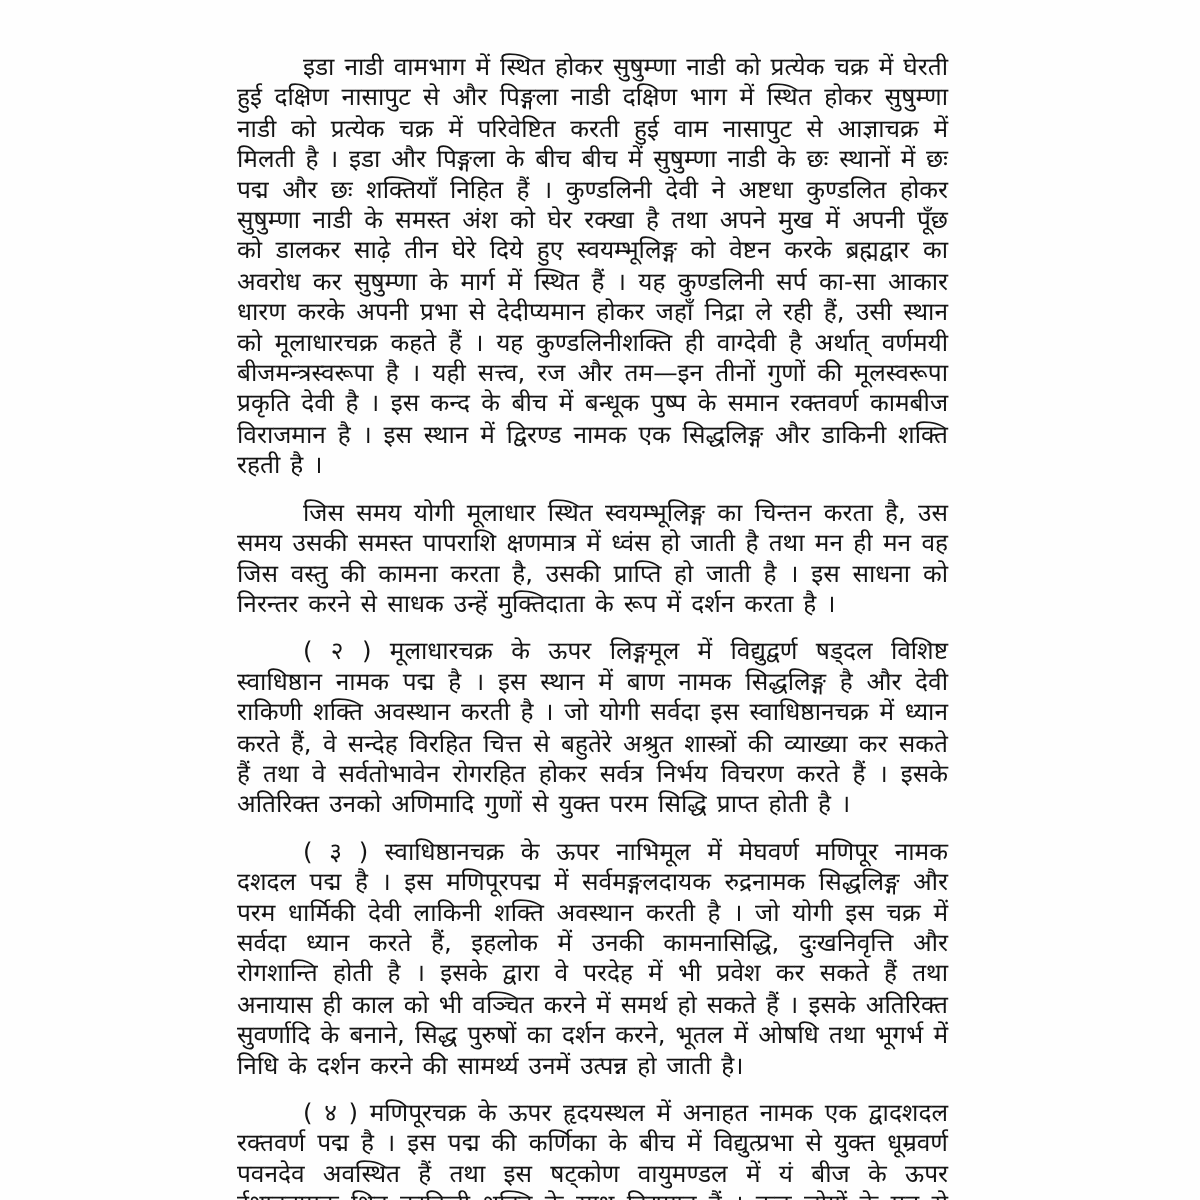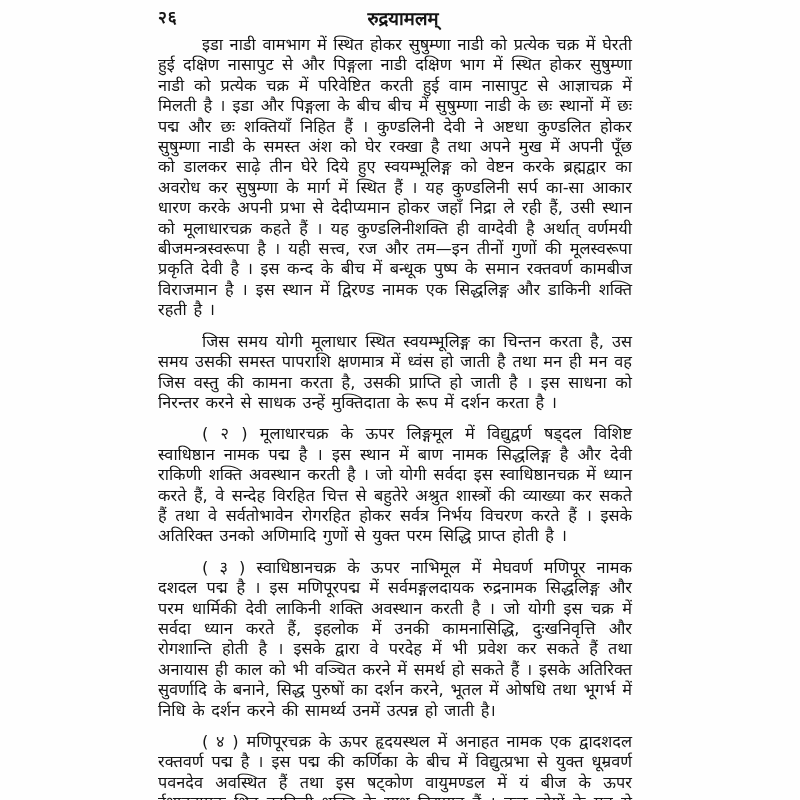--- a/index.html
+++ b/index.html
@@ -55,24 +55,20 @@
     margin-bottom: 0;
   }
   p.para .bold {
     font-weight: 400;
   }
 </style>
 </head>
 <body>
 
 <div class="page">
-  <div class="page-header">
-    <span class="page-number">२६</span>
-    <span class="page-title">रुद्रयामलम्</span>
-  </div>
   <div class="page-body">
       <p class="para"><span>इडा नाडी वामभाग में स्थित होकर सुषुम्णा नाडी को प्रत्येक चक्र में घेरती हुई दक्षिण नासापुट से और पिङ्गला नाडी दक्षिण भाग में स्थित होकर सुषुम्णा नाडी को प्रत्येक चक्र में परिवेष्टित करती हुई वाम नासापुट से आज्ञाचक्र में मिलती है । इडा और पिङ्गला के बीच बीच में सुषुम्णा नाडी के छः स्थानों में छः पद्म और छः शक्तियाँ निहित हैं । कुण्डलिनी देवी ने अष्टधा कुण्डलित होकर सुषुम्णा नाडी के समस्त अंश को घेर रक्खा है तथा अपने मुख में अपनी पूँछ को डालकर साढ़े तीन घेरे दिये हुए स्वयम्भूलिङ्ग को वेष्टन करके ब्रह्मद्वार का अवरोध कर सुषुम्णा के मार्ग में स्थित हैं । यह कुण्डलिनी सर्प का-सा आकार धारण करके अपनी प्रभा से देदीप्यमान होकर जहाँ निद्रा ले रही हैं, उसी स्थान को मूलाधारचक्र कहते हैं । यह कुण्डलिनीशक्ति ही वाग्देवी है अर्थात् वर्णमयी बीजमन्त्रस्वरूपा है । यही सत्त्व, रज और तम—इन तीनों गुणों की मूलस्वरूपा प्रकृति देवी है । इस कन्द के बीच में बन्धूक पुष्प के समान रक्तवर्ण कामबीज विराजमान है । इस स्थान में द्विरण्ड नामक एक सिद्धलिङ्ग और डाकिनी शक्ति रहती है ।</span></p>
       <p class="para"><span>जिस समय योगी </span><span class="bold">मूलाधार</span><span> स्थित स्वयम्भूलिङ्ग का चिन्तन करता है, उस समय उसकी समस्त पापराशि क्षणमात्र में ध्वंस हो जाती है तथा मन ही मन वह जिस वस्तु की कामना करता है, उसकी प्राप्ति हो जाती है । इस साधना को निरन्तर करने से साधक उन्हें मुक्तिदाता के रूप में दर्शन करता है ।</span></p>
       <p class="para"><span>( २ ) मूलाधारचक्र के ऊपर लिङ्गमूल में विद्युद्वर्ण षड्दल विशिष्ट </span><span class="bold">स्वाधिष्ठान</span><span> नामक पद्म है । इस स्थान में बाण नामक सिद्धलिङ्ग है और देवी राकिणी शक्ति अवस्थान करती है । जो योगी सर्वदा इस स्वाधिष्ठानचक्र में ध्यान करते हैं, वे सन्देह विरहित चित्त से बहुतेरे अश्रुत शास्त्रों की व्याख्या कर सकते हैं तथा वे सर्वतोभावेन रोगरहित होकर सर्वत्र निर्भय विचरण करते हैं । इसके अतिरिक्त उनको अणिमादि गुणों से युक्त परम सिद्धि प्राप्त होती है ।</span></p>
       <p class="para"><span>( ३ ) स्वाधिष्ठानचक्र के ऊपर नाभिमूल में मेघवर्ण </span><span class="bold">मणिपूर</span><span> नामक दशदल पद्म है । इस मणिपूरपद्म में सर्वमङ्गलदायक रुद्रनामक सिद्धलिङ्ग और परम धार्मिकी देवी लाकिनी शक्ति अवस्थान करती है । जो योगी इस चक्र में सर्वदा ध्यान करते हैं, इहलोक में उनकी कामनासिद्धि, दुःखनिवृत्ति और रोगशान्ति होती है । इसके द्वारा वे परदेह में भी प्रवेश कर सकते हैं तथा अनायास ही काल को भी वञ्चित करने में समर्थ हो सकते हैं । इसके अतिरिक्त सुवर्णादि के बनाने, सिद्ध पुरुषों का दर्शन करने, भूतल में ओषधि तथा भूगर्भ में निधि के दर्शन करने की सामर्थ्य उनमें उत्पन्न हो जाती है।</span></p>
       <p class="para"><span>( ४ ) मणिपूरचक्र के ऊपर हृदयस्थल में </span><span class="bold">अनाहत</span><span> नामक एक द्वादशदल रक्तवर्ण पद्म है । इस पद्म की कर्णिका के बीच में विद्युत्प्रभा से युक्त धूम्रवर्ण पवनदेव अवस्थित हैं तथा इस षट्कोण वायुमण्डल में यं बीज के ऊपर ईशाननामक शिव काकिनी शक्ति के साथ विद्यमान हैं । कुछ लोगों के मत से इन्हें त्रिनयनी शक्ति के साथ बाणलिङ्ग कहा जाता है । इस बाणलिङ्ग के स्मरण मात्र से दृष्टादृष्ट दोनों वस्तुएँ</span></p>
     </div>
 </div>
 
 </body></html>

